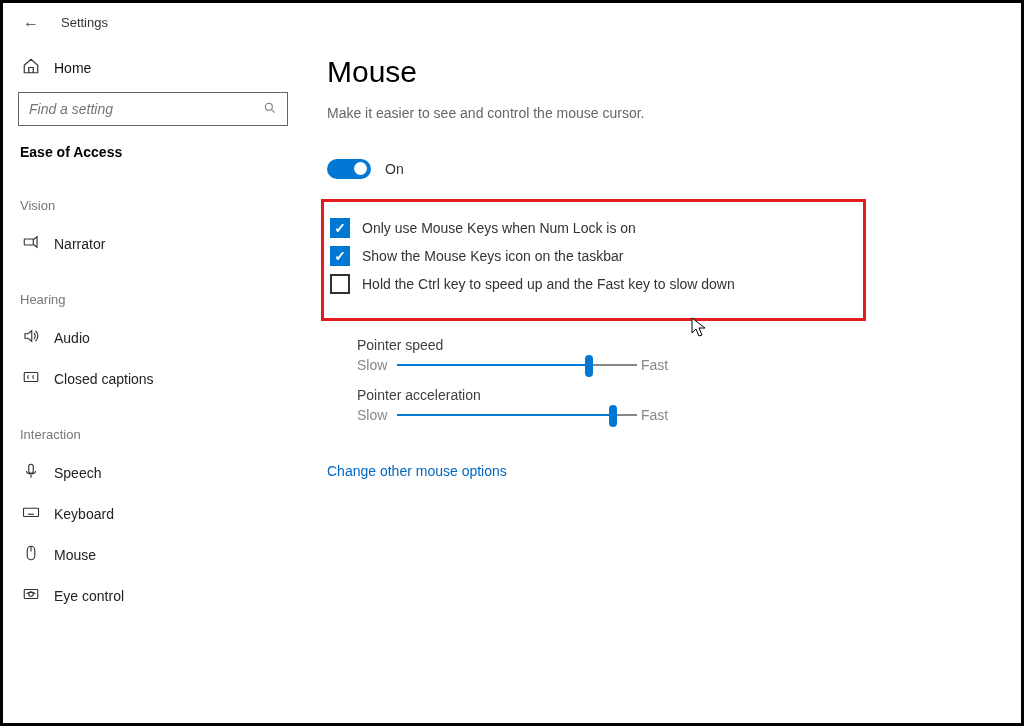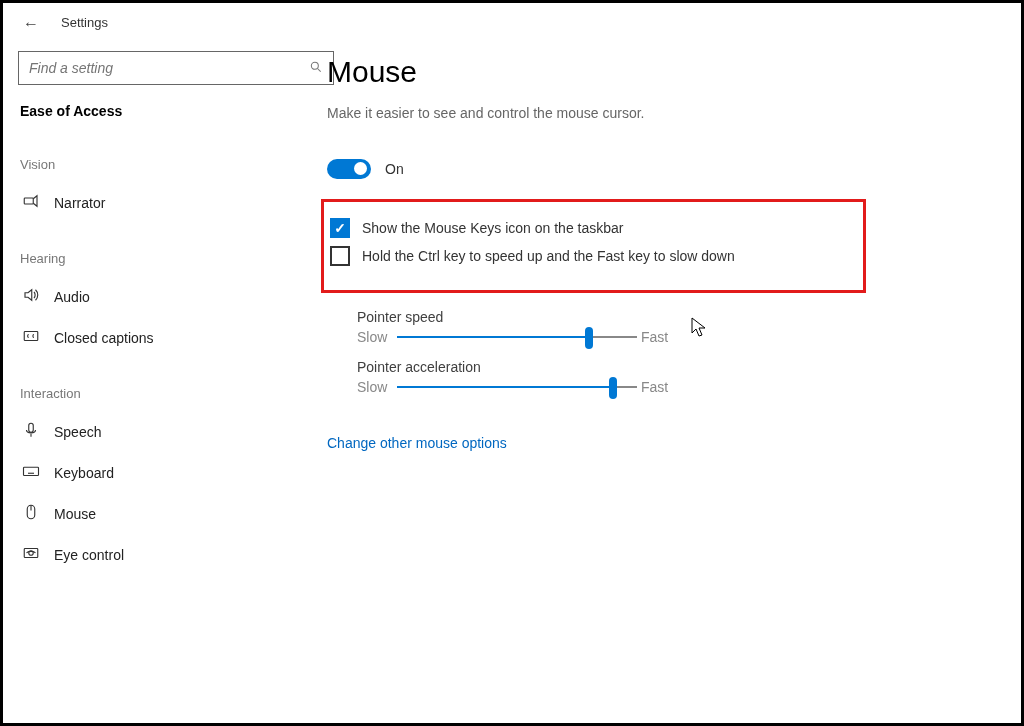--- a/index.html
+++ b/index.html
@@ -42,21 +42,21 @@
     .home-row {
       display: flex;
       align-items: center;
       gap: 14px;
       padding: 6px 4px 14px 4px;
       font-size: 14px;
       color: #111;
     }
     .search-box {
       border: 1px solid #666;
-      width: 316px;
+      width: 270px;
       height: 34px;
       display: flex;
       align-items: center;
       padding: 0 10px;
       justify-content: space-between;
     }
     .search-box input {
       border: none;
       outline: none;
       font-size: 14px;
@@ -253,20 +253,28 @@
 </head>
 <body>
 
 <div class="top-bar">
   <span class="back-arrow">←</span>
   <span>Settings</span>
 </div>
 
 <div class="layout">
   <div class="sidebar">
+    <div class="home-row">
+      <span>
+        <svg viewBox="0 0 24 24" width="18" height="18" fill="none" stroke="#333" stroke-width="1.6">
+            <path d="M3 11 L12 3 L21 11 V21 H3 Z M9 21 V14 H15 V21"></path>
+          </svg>
+      </span>
+      <span>Home</span>
+    </div>
 
     <div class="search-box">
       <input type="text" placeholder="Find a setting" style="">
       <span class="search-icon">
         <svg viewBox="0 0 24 24" width="14" height="14" fill="none" stroke="#777" stroke-width="1.8">
             <circle cx="10" cy="10" r="6"></circle>
             <line x1="15" y1="15" x2="20" y2="20"></line>
           </svg>
       </span>
     </div>
@@ -355,20 +363,24 @@
     <h1 class="page-title">Mouse</h1>
     <div class="page-subtitle">Make it easier to see and control the mouse cursor.</div>
 
 
     <div class="toggle-row">
       <div class="toggle"></div>
       <div class="toggle-label">On</div>
     </div>
 
     <div class="red-box">
+      <div class="checkbox-row">
+        <div class="checkbox checked"></div>
+        <span>Only use Mouse Keys when Num Lock is on</span>
+      </div>
       <div class="checkbox-row">
         <div class="checkbox checked"></div>
         <span>Show the Mouse Keys icon on the taskbar</span>
       </div>
       <div class="checkbox-row">
         <div class="checkbox"></div>
         <span>Hold the Ctrl key to speed up and the Fast key to slow down</span>
       </div>
     </div>
 

